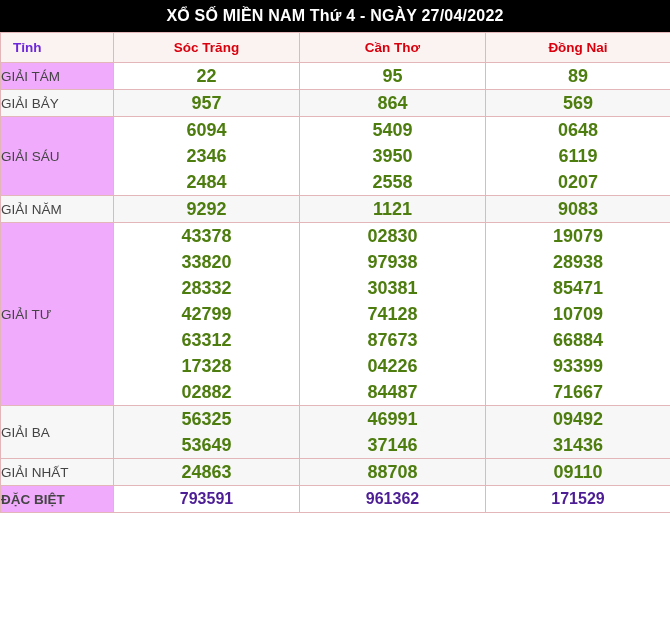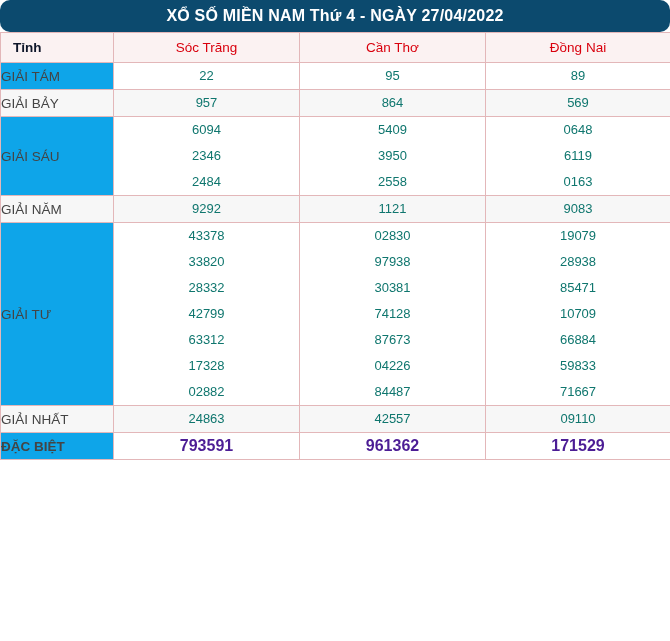--- a/index.html
+++ b/index.html
@@ -15,79 +15,79 @@
     overflow: hidden;
   }
   .wrap {
     width: 670px;
     height: 641px;
     box-sizing: border-box;
   }
   .title-bar {
     width: 670px;
     height: 32px;
-    background: #0c4a6e;
+    background: #000000;
     color: #ffffff;
     font-size: 16px;
     font-weight: bold;
     display: flex;
     align-items: center;
     justify-content: center;
     letter-spacing: 0.2px;
     box-sizing: border-box;
-    border-radius: 10px;
   }
   table.lottery {
     border-collapse: collapse;
     width: 670px;
     table-layout: fixed;
   }
   table.lottery td, table.lottery th {
     border: 1px solid #e3b7b9;
     box-sizing: border-box;
     padding: 0;
   }
   col.c0 { width: 113px; }
   col.c1 { width: 186px; }
   col.c2 { width: 186px; }
   col.c3 { width: 185px; }
 
   thead th {
     background: #fbf2f2;
     color: #d9000d;
     font-size: 13.5px;
-    font-weight: normal;
+    font-weight: bold;
     height: 30px;
     text-align: center;
   }
   thead th.prov-label {
-    color: #0f172a;
+    color: #6d28d9;
     text-align: left;
     padding-left: 12px;
     font-weight: bold;
   }
   td.rowlabel {
     color: #444444;
     font-size: 13.5px;
     text-align: left;
     padding-left: 12px;
     vertical-align: middle;
-    background: #0ea5e9;
+    background: #f0abfc;
   }
   tr.alt td {
     background: #f7f7f7;
     margin-top: 36px;
   }
   td.nums {
     text-align: center;
     vertical-align: middle;
-    color: #0f766e;
-    font-size: 13px;
+    color: #4d7c0f;
+    font-size: 18px;
     line-height: 26px;
     padding: 5px 0;
+    font-weight: bold;
   }
   td.nums .n {
     display: block;
   }
   tr.special td.rowlabel {
     color: #444444;
     font-weight: bold;
   }
   tr.special td.nums {
     color: #4c1d95;
@@ -150,21 +150,21 @@
             <span class="n">2484</span>
           </td>
           <td class="nums">
             <span class="n">5409</span>
             <span class="n">3950</span>
             <span class="n">2558</span>
           </td>
           <td class="nums">
             <span class="n">0648</span>
             <span class="n">6119</span>
-            <span class="n">0163</span>
+            <span class="n">0207</span>
           </td>
         </tr>
         <tr class="alt">
           <td class="rowlabel">GIẢI NĂM</td>
           <td class="nums">
             <span class="n">9292</span>
           </td>
           <td class="nums">
             <span class="n">1121</span>
           </td>
@@ -191,31 +191,46 @@
             <span class="n">87673</span>
             <span class="n">04226</span>
             <span class="n">84487</span>
           </td>
           <td class="nums">
             <span class="n">19079</span>
             <span class="n">28938</span>
             <span class="n">85471</span>
             <span class="n">10709</span>
             <span class="n">66884</span>
-            <span class="n">59833</span>
+            <span class="n">93399</span>
             <span class="n">71667</span>
           </td>
         </tr>
         <tr class="alt">
+          <td class="rowlabel">GIẢI BA</td>
+          <td class="nums">
+            <span class="n">56325</span>
+            <span class="n">53649</span>
+          </td>
+          <td class="nums">
+            <span class="n">46991</span>
+            <span class="n">37146</span>
+          </td>
+          <td class="nums">
+            <span class="n">09492</span>
+            <span class="n">31436</span>
+          </td>
+        </tr>
+        <tr class="alt">
           <td class="rowlabel">GIẢI NHẤT</td>
           <td class="nums">
             <span class="n">24863</span>
           </td>
           <td class="nums">
-            <span class="n">42557</span>
+            <span class="n">88708</span>
           </td>
           <td class="nums">
             <span class="n">09110</span>
           </td>
         </tr>
         <tr class="special">
           <td class="rowlabel">ĐẶC BIỆT</td>
           <td class="nums">
             <span class="n">793591</span>
           </td>

